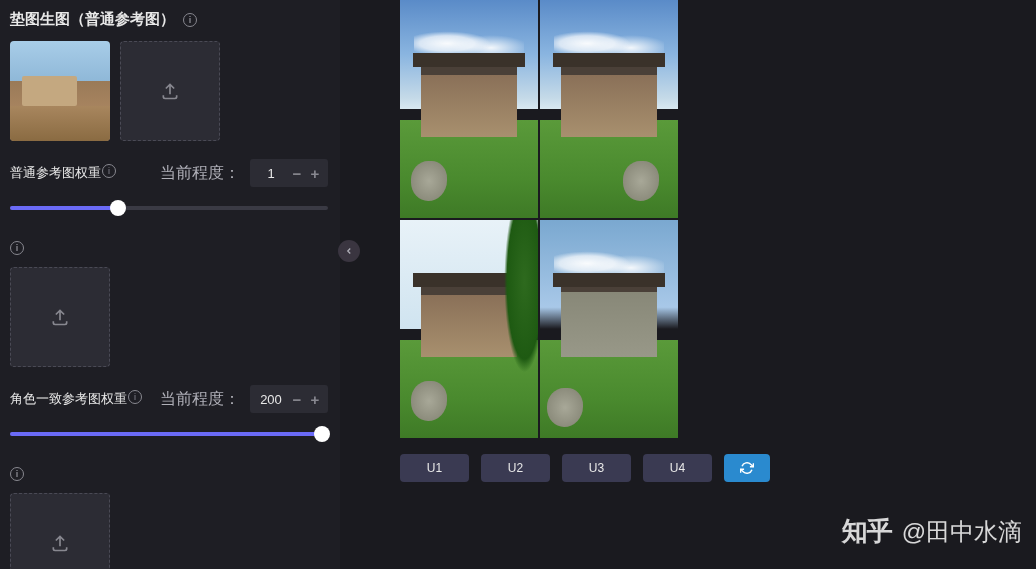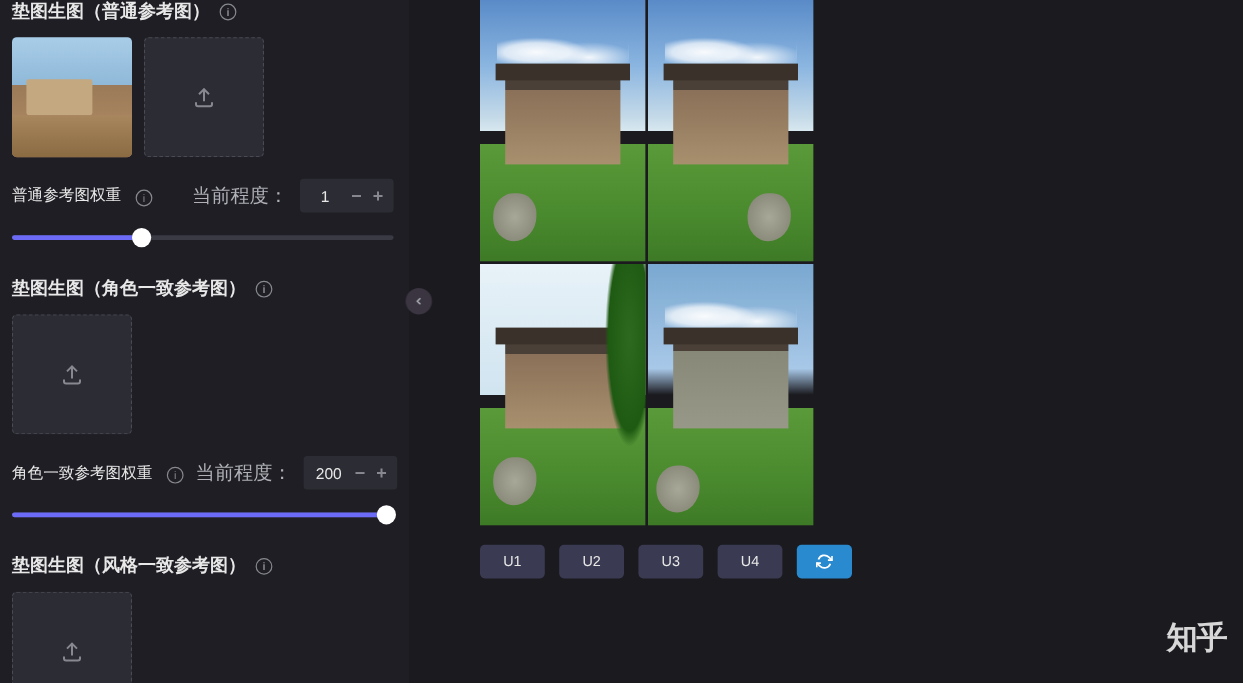--- a/index.html
+++ b/index.html
@@ -26,21 +26,21 @@
     overflow: hidden;
     display: flex;
     position: relative;
   }
   
   .sidebar {
     width: 340px;
     height: 100%;
     background: var(--bg-panel);
     overflow-y: auto;
-    padding: 0 12px 14px 10px;
+    padding: 10px 12px 14px 10px;
     position: relative;
   }
   .sidebar::-webkit-scrollbar { width: 6px; }
   .sidebar::-webkit-scrollbar-thumb { background: #3a3a44; border-radius: 3px; }
   .section-title {
     display: flex;
     align-items: center;
     gap: 8px;
     font-size: 15px;
     font-weight: 600;
@@ -98,22 +98,22 @@
     display: flex;
     align-items: center;
     gap: 10px;
     margin-bottom: 12px;
     white-space: nowrap;
   }
   .weight-label {
     font-size: 13px;
     color: var(--text);
     display: flex;
-    align-items: flex-end;
-    gap: 12px;
+    align-items: flex-start;
+    gap: 1px;
     flex-shrink:0;
   }
   .cur-label {
     font-size: 16px;
     color: var(--text-dim);
     margin-left: auto;
     flex-shrink:0;
   }
   .stepper {
     display: flex;
@@ -253,21 +253,21 @@
     margin-top: 16px;
     display: flex;
     flex-direction: column;
     gap: 10px;
   }
   .btn-row {
     display: flex;
     gap: 12px;
   }
   .action-btn {
-    width: 54px; height: 28px;
+    width: 69px; height: 28px;
     background: var(--button-bg);
     border-radius: 4px;
     display: flex;
     align-items: center;
     justify-content: center;
     font-size: 12px;
     color: var(--text);
     cursor: pointer;
   }
   .redo-btn {
@@ -332,21 +332,20 @@
       <span class="stepper-btn">+</span>
     </div>
   </div>
   <div class="slider">
     <div class="slider-track"></div>
     <div class="slider-fill" style="width:34%"></div>
     <div class="slider-thumb" style="left:34%"></div>
   </div>
 
   <div class="section-title">
-    <span>垫图生图（角色一致参考图）</span>
     <span class="info-icon">i</span>
   </div>
   <div class="upload-row">
     <div class="upload-box">
       <span class="upload-icon">
         <svg viewBox="0 0 24 24" fill="none" stroke="currentColor" stroke-width="2">
             <path d="M4 17v2a2 2 0 0 0 2 2h12a2 2 0 0 0 2-2v-2M7 9l5-5 5 5M12 4v12"></path>
           </svg>
       </span>
     </div>
@@ -363,21 +362,20 @@
       <span class="stepper-btn">+</span>
     </div>
   </div>
   <div class="slider">
     <div class="slider-track"></div>
     <div class="slider-fill" style="width:100%"></div>
     <div class="slider-thumb" style="left:98%"></div>
   </div>
 
   <div class="section-title" style="margin-bottom:12px">
-    <span>垫图生图（风格一致参考图）</span>
     <span class="info-icon">i</span>
   </div>
   <div class="upload-row">
     <div class="upload-box">
       <span class="upload-icon">
         <svg viewBox="0 0 24 24" fill="none" stroke="currentColor" stroke-width="2">
             <path d="M4 17v2a2 2 0 0 0 2 2h12a2 2 0 0 0 2-2v-2M7 9l5-5 5 5M12 4v12"></path>
           </svg>
       </span>
     </div>
@@ -446,13 +444,14 @@
             <path d="M3.51 9a9 9 0 0 1 14.85-3.36L23 10M1 14l4.64 4.36A9 9 0 0 0 20.49 15"></path>
           </svg>
       </div>
     </div>
   </div>
 
 </div>
 
 <div class="watermark">
   <span class="zhihu-logo">知乎</span>
+  <span>@田中水滴</span>
 </div>
 
 </body></html>

